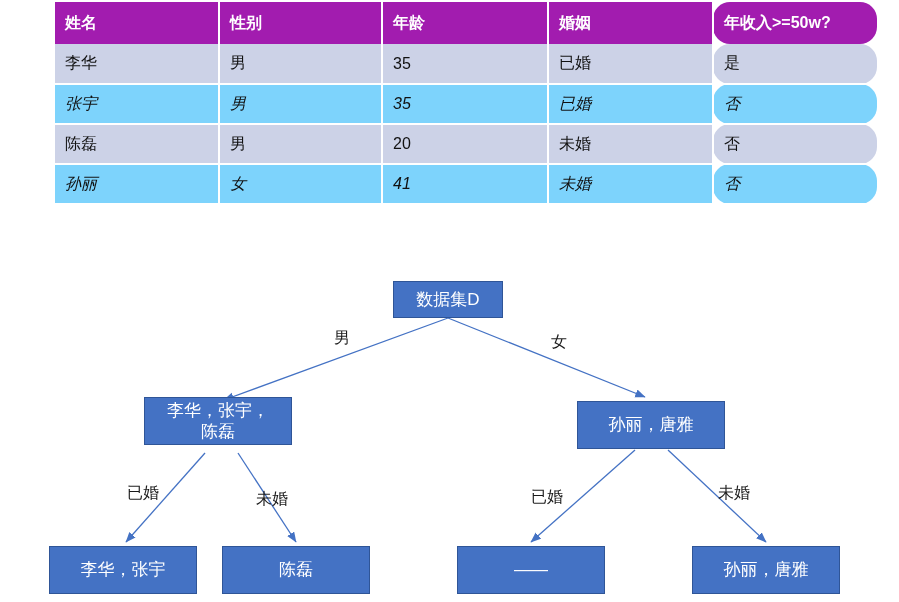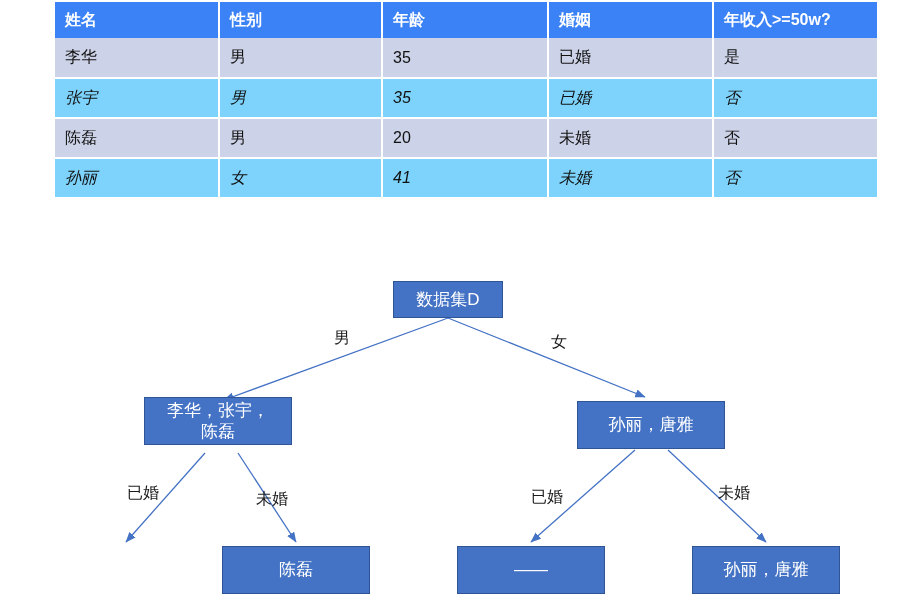--- a/index.html
+++ b/index.html
@@ -32,26 +32,27 @@
     font-weight: normal;
     height: 40px;
     box-sizing: border-box;
     border-right: 2px solid #ffffff;
     vertical-align: middle;
     white-space: nowrap;
     overflow: hidden;
   }
   #data-table td:last-child, #data-table th:last-child {
     border-right: none;
+    border-radius: 17px;
   }
   #data-table thead th {
-    background: #3b82f6;
+    background: #a21caf;
     color: #ffffff;
     font-weight: bold;
-    height: 36px;
+    height: 42px;
   }
   #data-table tbody tr.row-odd td {
     background: #ccd2e7;
   }
   #data-table tbody tr.row-even td {
     background: #7dd3fc;
     font-style: italic;
   }
   #data-table tbody td {
     border-bottom: 2px solid #ffffff;
@@ -166,20 +167,23 @@
 
   <div class="node" style="left:144px; top:397px; width:148px; height:48px; flex-direction:column;">
     <span>李华，张宇，</span>
     <span>陈磊</span>
   </div>
 
   <div class="node" style="left:577px; top:401px; width:148px; height:48px;">
     <span>孙丽，唐雅</span>
   </div>
 
+  <div class="node" style="left:49px; top:546px; width:148px; height:48px;">
+    <span>李华，张宇</span>
+  </div>
 
   <div class="node" style="left:222px; top:546px; width:148px; height:48px;">
     <span>陈磊</span>
   </div>
 
   <div class="node" style="left:457px; top:546px; width:148px; height:48px;">
     <span>——</span>
   </div>
 
   <div class="node" style="left:692px; top:546px; width:148px; height:48px;">

